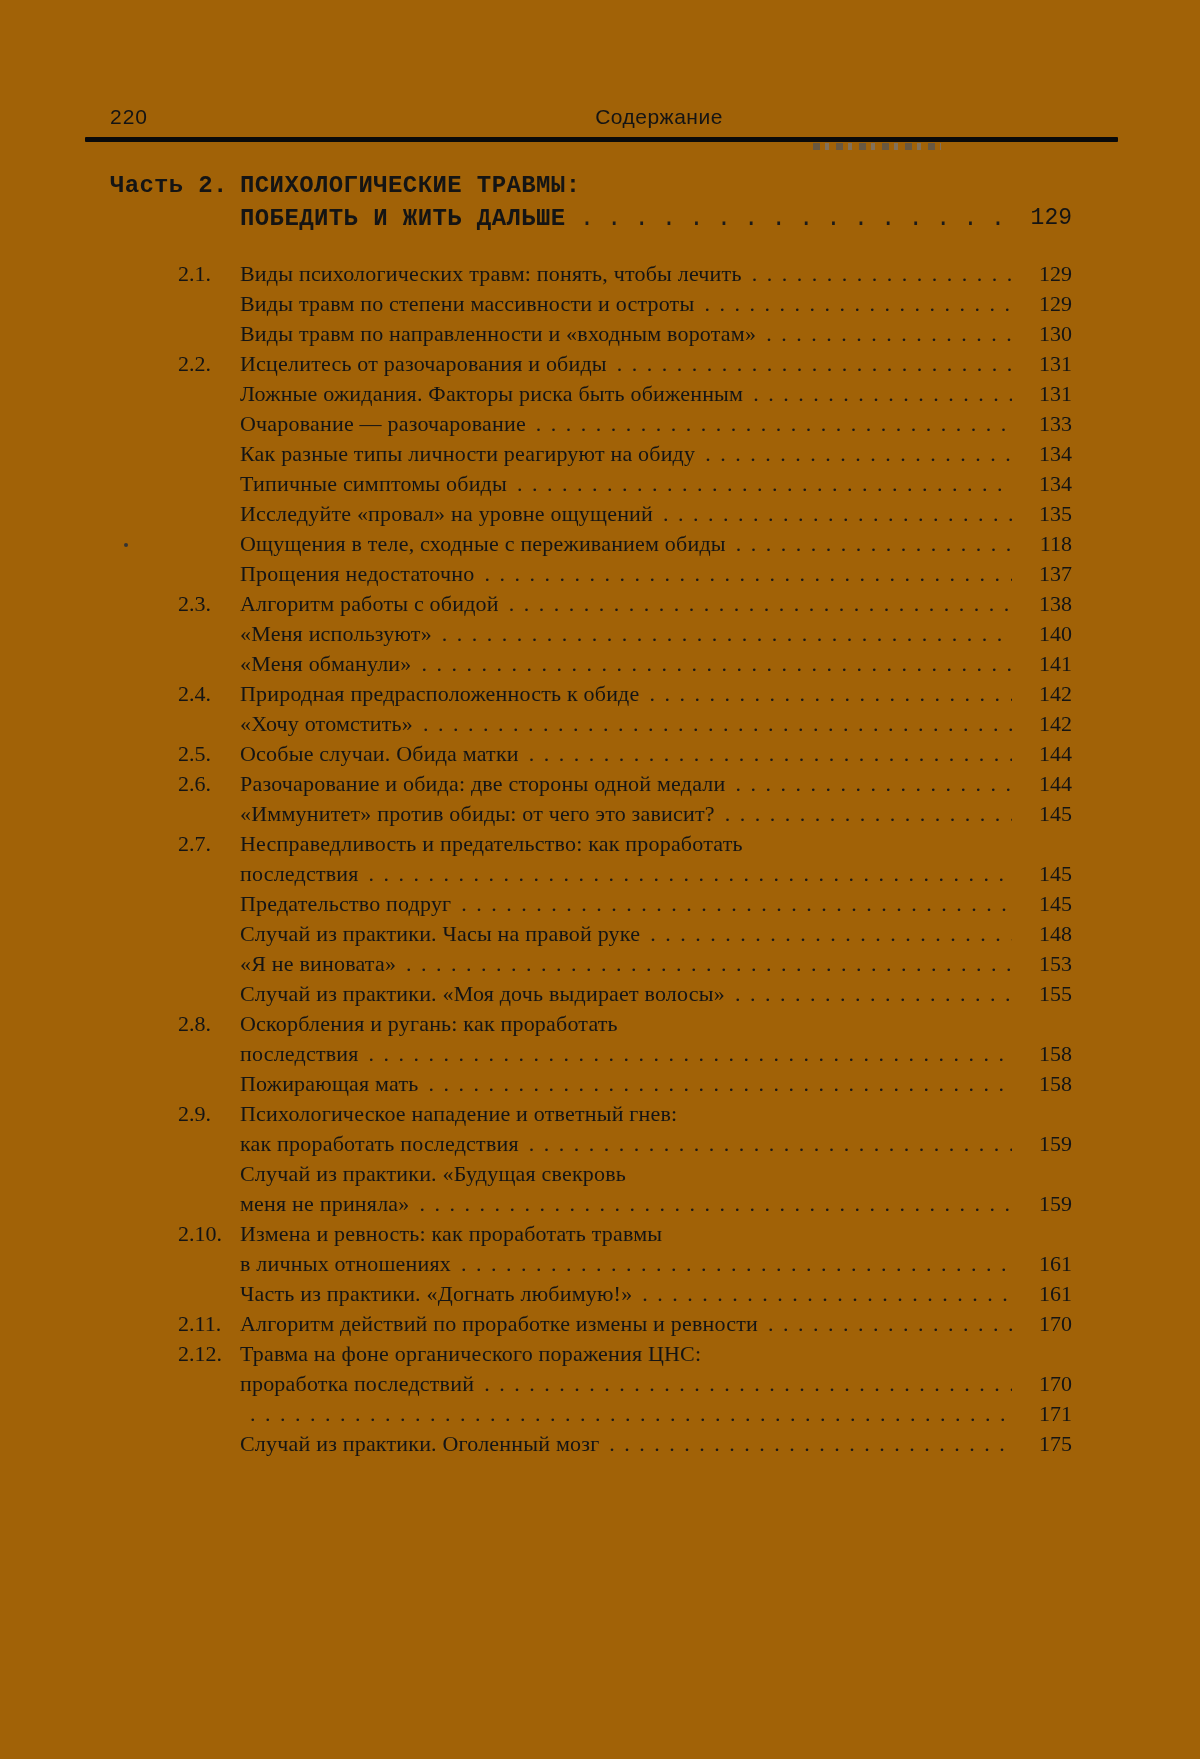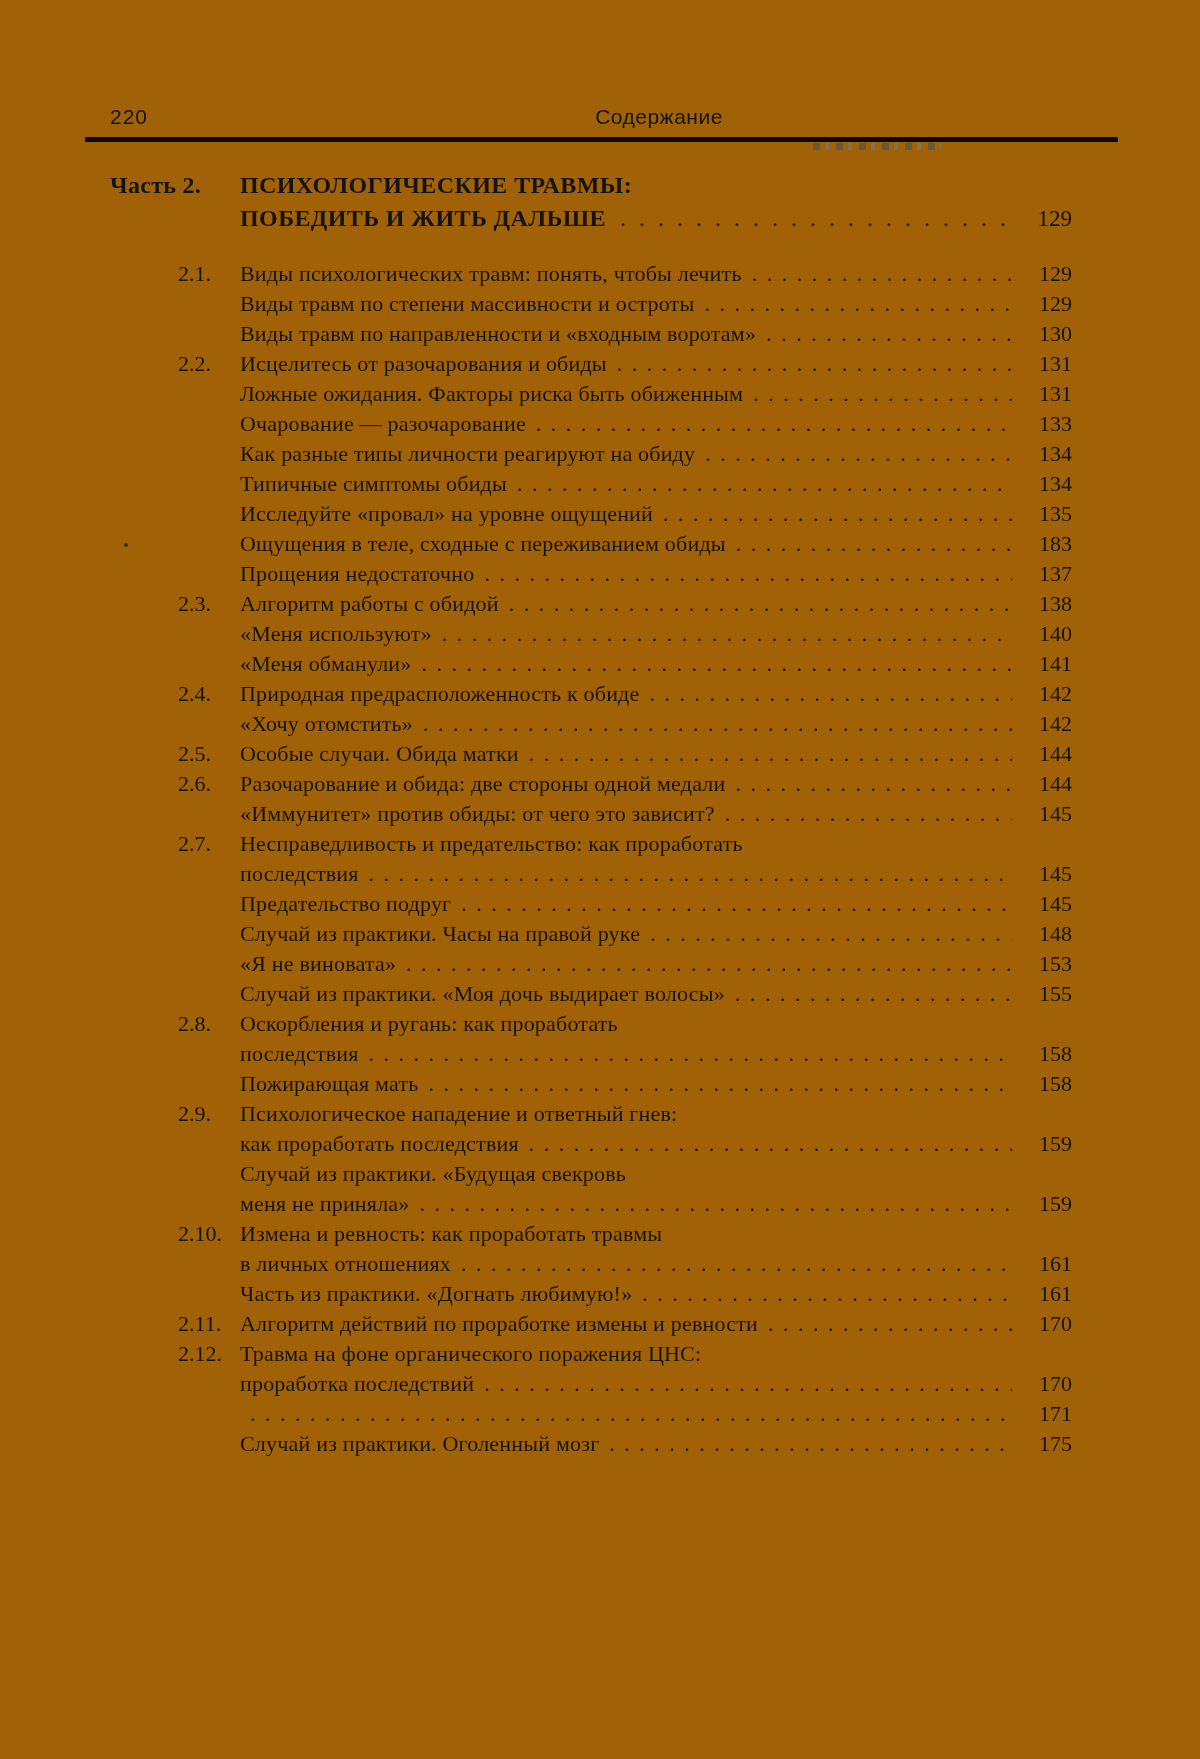--- a/index.html
+++ b/index.html
@@ -24,21 +24,21 @@
   .runhead .rtitle{flex:1;text-align:center;letter-spacing:.5px;transform:translateX(-12px);}
   .rule-wrap{position:relative;margin-left:-25px;margin-top:7px;width:1033px;}
   .rule{height:5px;background:#0a0a0a;border-radius:1px;}
   .smudge{
     position:absolute;left:728px;top:6px;width:128px;height:7px;
     background:repeating-linear-gradient(90deg,#555 0 7px,transparent 7px 12px,#777 12px 16px,transparent 16px 23px);
     filter:blur(.7px);opacity:.75;
   }
   
   .part{margin-top:27px;font-weight:bold;font-size:24px;line-height:33px;}
-  .part-row{display:flex;align-items:center;white-space:nowrap;}
+  .part-row{display:flex;align-items:center;white-space:nowrap;font-family:Liberation Mono, monospace;}
   .part-label{flex:0 0 130px;letter-spacing:.3px;}
   .part-title{letter-spacing:.4px;}
   .part .leader{margin:0 10px 0 14px;}
   .part .leader::after{letter-spacing:13px;font-weight:normal;}
   .part-page{flex:0 0 52px;text-align:right;font-weight:normal;font-size:23px;}
   
   .toc{margin-top:24px;margin-left:68px;font-size:22px;line-height:30px;}
   .toc-row{display:flex;align-items:baseline;white-space:nowrap;}
   .toc-num{flex:0 0 62px;}
   .toc-text{letter-spacing:.2px;}
@@ -144,21 +144,21 @@
       <span class="toc-num"></span>
       <span class="toc-text">Исследуйте «провал» на уровне ощущений</span>
       <span class="leader"></span>
       <span class="toc-page">135</span>
     </div>
 
     <div class="toc-row">
       <span class="toc-num"></span>
       <span class="toc-text">Ощущения в теле, сходные с переживанием обиды</span>
       <span class="leader"></span>
-      <span class="toc-page">183</span>
+      <span class="toc-page">118</span>
     </div>
 
     <div class="toc-row">
       <span class="toc-num"></span>
       <span class="toc-text">Прощения недостаточно</span>
       <span class="leader"></span>
       <span class="toc-page">137</span>
     </div>
 
     <div class="toc-row">

